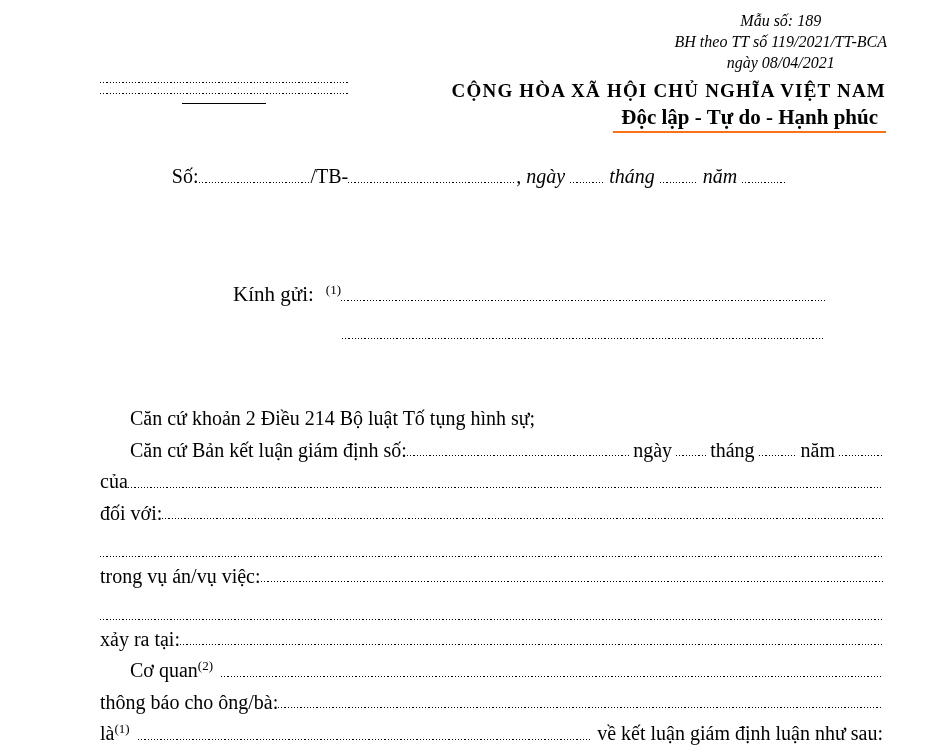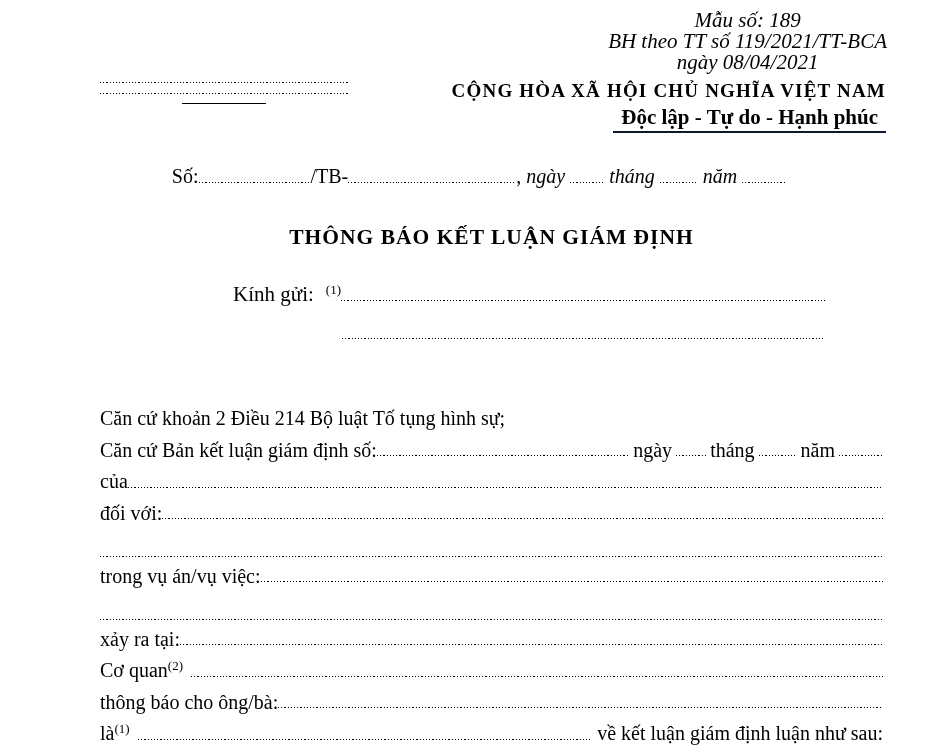--- a/index.html
+++ b/index.html
@@ -4,33 +4,33 @@
 <style>
   * { margin:0; padding:0; box-sizing:border-box; }
   html,body { background:#fff; }
   .page {
     position:relative; width:925px; height:753px; background:#fff;
     font-family:"Liberation Serif", serif; color:#000; overflow:hidden;
   }
   
   .form-ref {
     position:absolute; top:10px; right:38px; text-align:center;
-    font-style:italic; font-size:21px; line-height:21px;margin-left:25px;
+    font-style:italic; font-size:16px; line-height:21px;margin-left:25px;
   }
   
   .org-block { position:absolute; top:70px; left:100px; width:248px; }
   .org-line { height:28px; }
   .org-rule { width:84px; border-top:1.6px solid #000; margin:11px auto 0 auto; }
   
   .motto-block { position:absolute; top:80px; left:418px; width:468px; text-align:right; }
   .motto-l1 { font-weight:bold; font-size:19px; line-height:22px; letter-spacing:1.2px; white-space:nowrap; }
   .motto-l2 { margin-top:3px; }
   .motto-l2 span {
     display:inline-block; font-weight:bold; font-size:21px; line-height:25px;
-    border-bottom:2px solid #0f172a; padding:0 8px 1px 8px; white-space:nowrap;
+    border-bottom:2px solid #f97316; padding:0 8px 1px 8px; white-space:nowrap;
   }
   
   .leader, .dotfill {
     background-image:repeating-linear-gradient(to right,#000 0,#000 1.2px,transparent 1.2px,transparent 3.2px);
     background-size:100% 1.4px; background-repeat:no-repeat; background-position:left bottom;
     height:13px; margin-bottom:-2px;
   }
   .leader { flex:1 1 auto; }
   .dotfill { flex:0 0 auto; }
   .solo { align-self:flex-end; margin-bottom:7px; }
@@ -46,21 +46,21 @@
   
   .doc-title { position:absolute; top:222px; left:100px; right:42px; text-align:center;
                font-weight:bold; font-size:21.5px; line-height:30px; letter-spacing:1px; }
   
   .salutation { position:absolute; top:282px; left:233px; width:592px; font-size:21px; }
   .salutation .row { height:32px; }
   .sal-indent { margin-left:109px; }
   
   .body-block { position:absolute; top:407px; left:100px; right:42px; font-size:20px; }
   .body-block .row { height:31.5px; }
-  .ind { }
+  .ind { margin-left:30px; }
   .sup { font-size:13px; position:relative; top:-7px; line-height:0; }
   .gap-r { margin-right:8px; }
   .mid { margin:0 4px; }
   .nowrap { white-space:nowrap; }
 </style>
 </head>
 <body>
 
 <div class="page">
 
@@ -95,21 +95,20 @@
       <span>,</span>
       <span class="it">ngày</span>
       <span class="dotfill w34"></span>
       <span class="it">tháng</span>
       <span class="dotfill w38"></span>
       <span class="it">năm</span>
       <span class="dotfill w44"></span>
     </div>
   </div>
 
-  <div class="doc-title">THÔNG BÁO KẾT LUẬN GIÁM ĐỊNH</div>
 
   <div class="salutation">
     <div class="row">
       <span class="nowrap">Kính gửi:</span>
       <span class="sup" style="margin-left:12px">(1)</span>
       <span class="leader"></span>
     </div>
     <div class="row">
       <span class="leader sal-indent solo"></span>
     </div>

